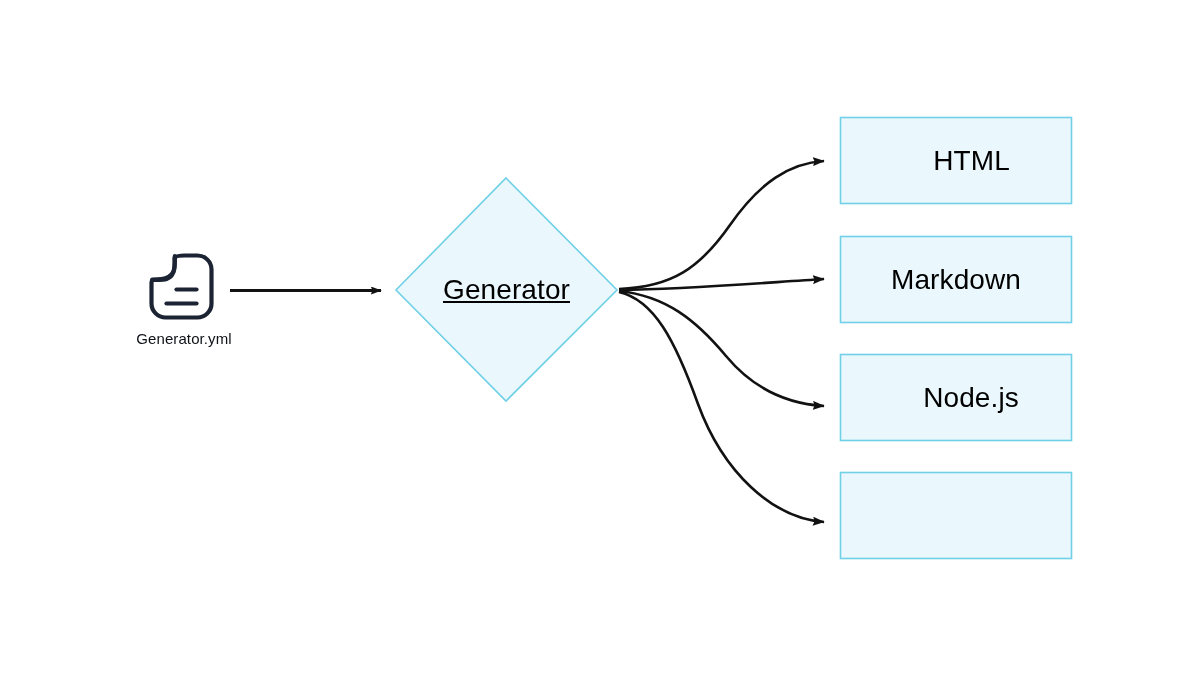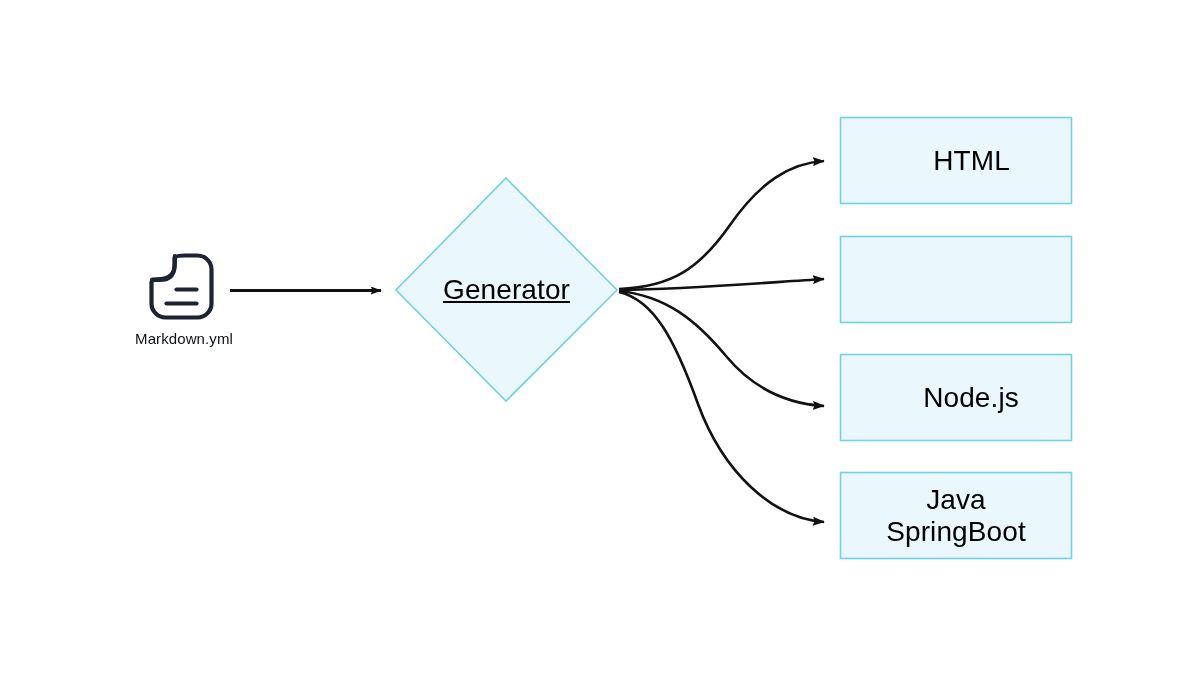--- a/index.html
+++ b/index.html
@@ -98,25 +98,24 @@
     <path d="M619,291 C666,296 696,320 726,356 C756,392 790,404 824,406" fill="none" stroke="#121212" stroke-width="2.6" marker-end="url(#arrowhead-thin)"></path>
 
     <path d="M619,292 C654,300 675,340 698,404 C723,472 772,518 824,522" fill="none" stroke="#121212" stroke-width="2.6" marker-end="url(#arrowhead-thin)"></path>
 
     <rect x="840.5" y="117.5" width="231" height="86" fill="#eaf8fd" stroke="#6fd0e6" stroke-width="1.6"></rect>
     <rect x="840.5" y="236.5" width="231" height="86" fill="#eaf8fd" stroke="#6fd0e6" stroke-width="1.6"></rect>
     <rect x="840.5" y="354.5" width="231" height="86" fill="#eaf8fd" stroke="#6fd0e6" stroke-width="1.6"></rect>
     <rect x="840.5" y="472.5" width="231" height="86" fill="#eaf8fd" stroke="#6fd0e6" stroke-width="1.6"></rect>
   </svg>
 
-  <div class="source-caption" style="left:110px; top:330px; width:148px;">Markdown.yml</div>
+  <div class="source-caption" style="left:110px; top:330px; width:148px;">Generator.yml</div>
 
   <div class="node-label" style="left:396px; top:264px; width:221px; height:52px;text-decoration:underline;">Generator</div>
 
   <div class="node-label" style="left:840px; top:117px; width:263px; height:87px;">HTML</div>
 
+  <div class="node-label" style="left:840px; top:236px; width:232px; height:87px;">Markdown</div>
 
   <div class="node-label" style="left:840px; top:354px; width:262px; height:87px;">Node.js</div>
 
-  <div class="node-label" style="left:840px; top:472px; width:232px; height:87px;">Java
-SpringBoot</div>
 
 </div>
 
 </body></html>

